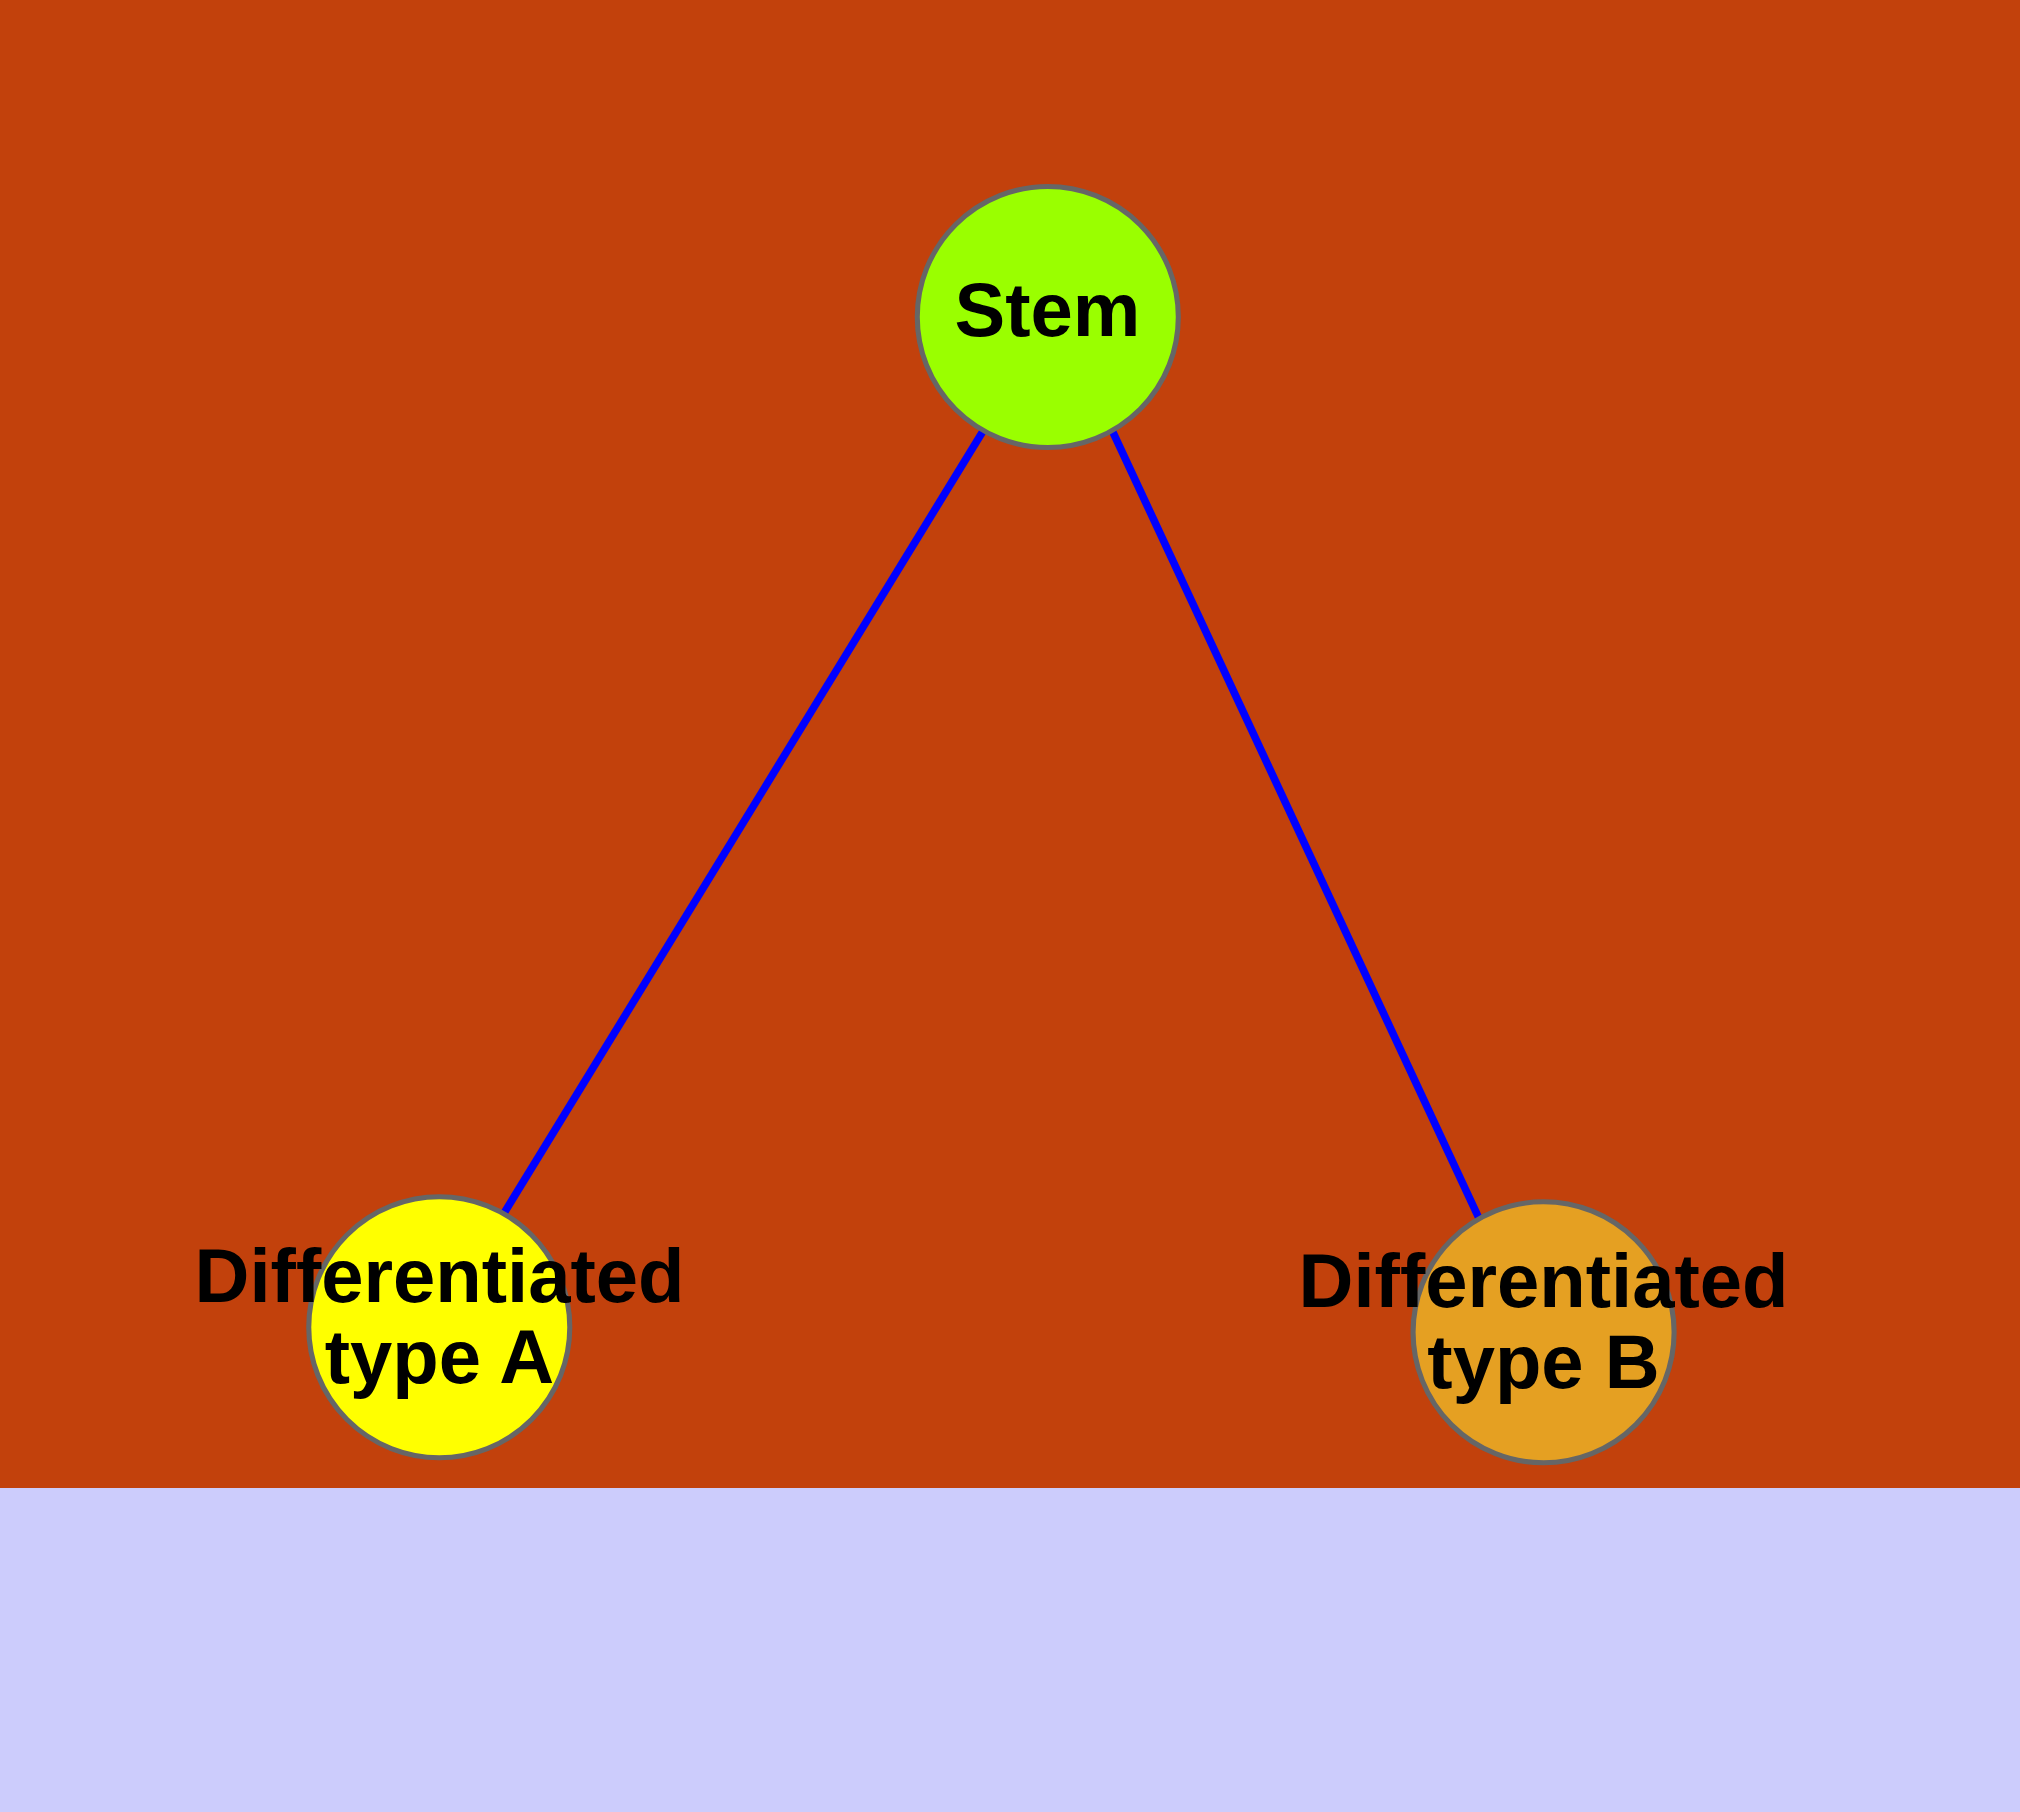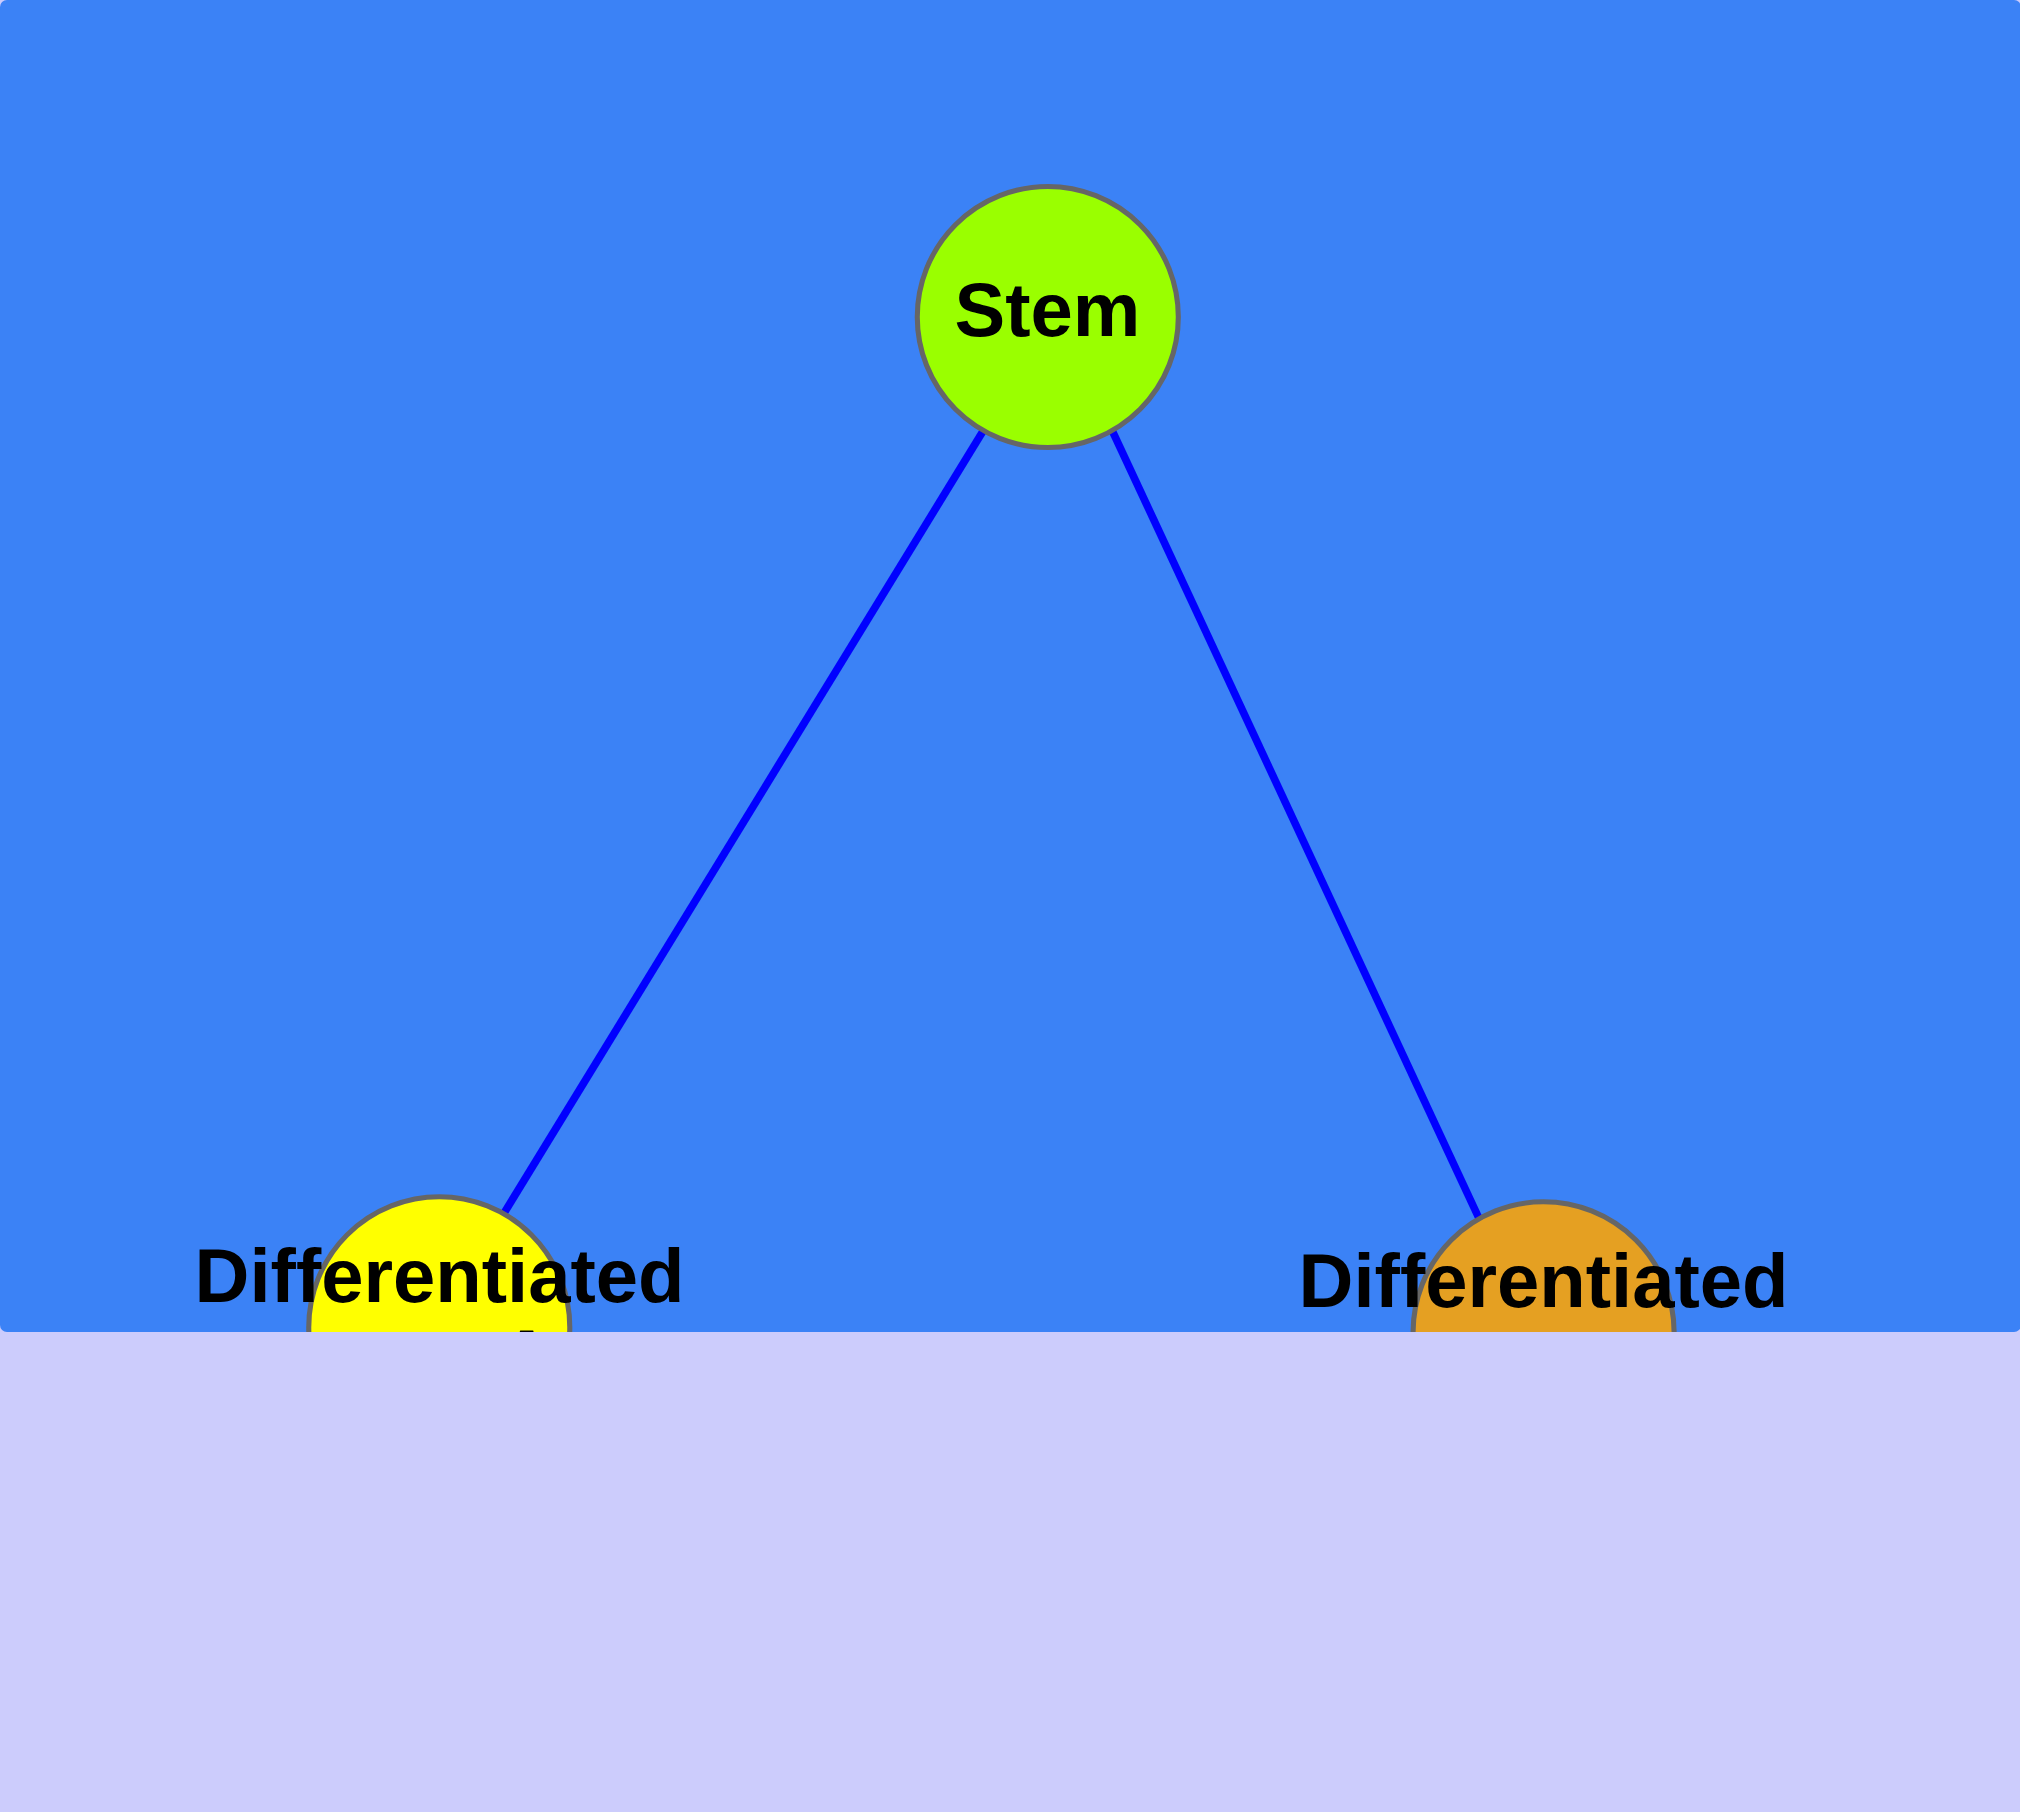--- a/index.html
+++ b/index.html
@@ -29,21 +29,21 @@
     font-weight: bold;
     color: #000000;
     white-space: pre;
     line-height: 1.06;
     pointer-events: none;
   }
 </style>
 </head>
 <body>
 
-<div id="canvas" style="width: 2021px; height: 1332px; background: #3b82f6; border-radius: 7px;">
+<div id="canvas" style="width: 2021px; height: 1488px; background: #c2410c;">
 
   <svg id="graph-svg" viewBox="0 0 2384 2138">
     <g>
       <line class="edge" x1="1160" y1="508" x2="594" y2="1432" stroke="#0000ff" stroke-width="9" stroke-linecap="butt"></line>
       <line class="edge" x1="1312" y1="508" x2="1745" y2="1438" stroke="#0000ff" stroke-width="9" stroke-linecap="butt"></line>
     </g>
     <g>
       <circle class="node-circle" cx="1236" cy="374" r="154" fill="#9aff00" stroke="#666666" stroke-width="6"></circle>
       <circle class="node-circle" cx="518" cy="1566" r="154" fill="#ffff00" stroke="#666666" stroke-width="6"></circle>
       <circle class="node-circle" cx="1821" cy="1572" r="154" fill="#e5a022" stroke="#666666" stroke-width="6"></circle>

